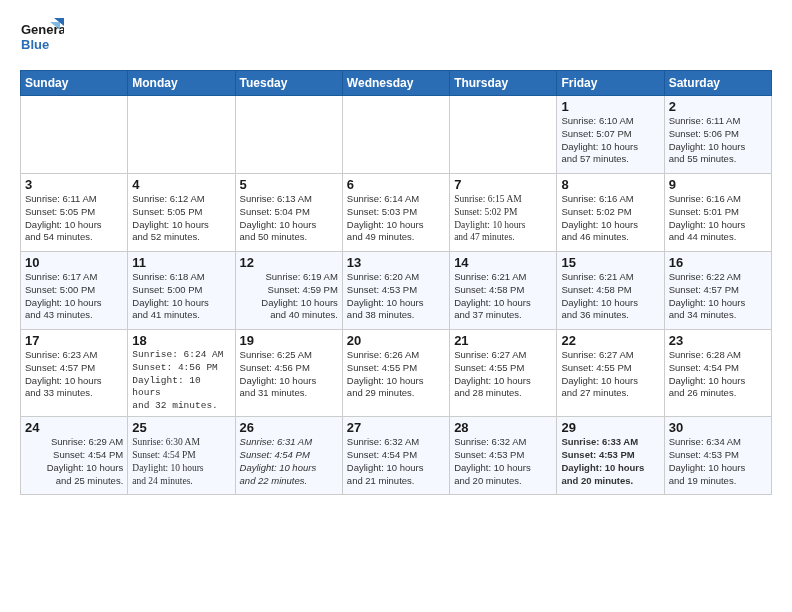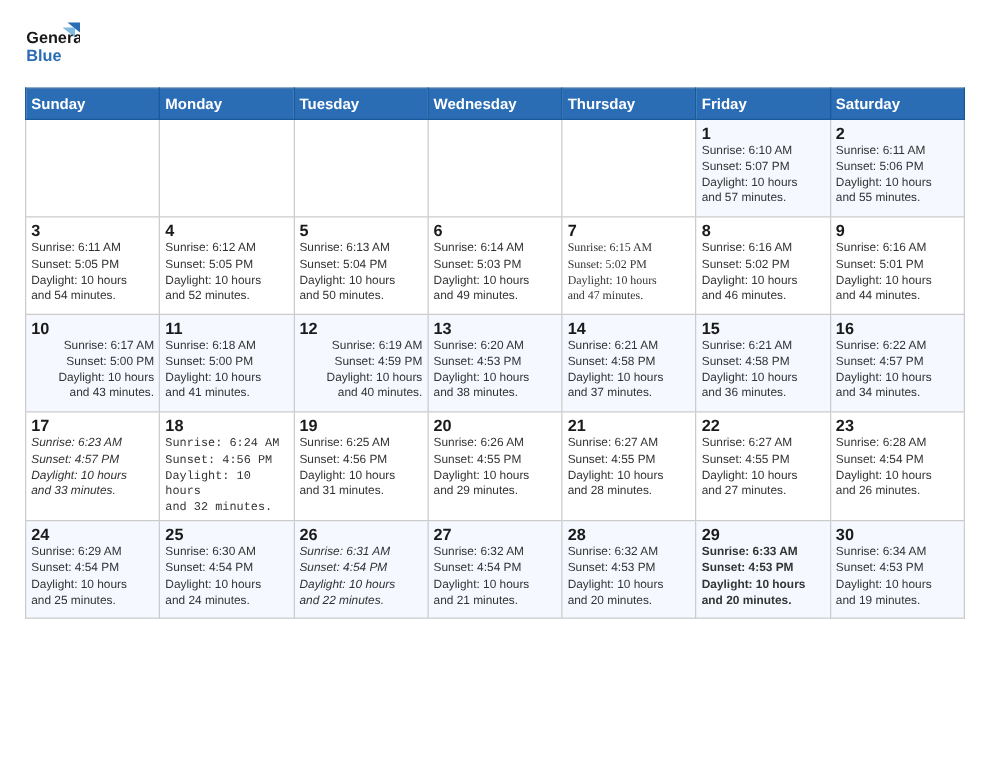--- a/index.html
+++ b/index.html
@@ -181,21 +181,21 @@
             <span class="day-num">9</span>
             <div class="day-info" style="white-space: pre-line;">Sunrise: 6:16 AM
 Sunset: 5:01 PM
 Daylight: 10 hours
 and 44 minutes.</div>
           </td>
         </tr>
         <tr>
           <td>
             <span class="day-num">10</span>
-            <div class="day-info" style="white-space: pre-line; text-align: right;">Sunrise: 6:17 AM
+            <div class="day-info" style="white-space: pre-line;">Sunrise: 6:17 AM
 Sunset: 5:00 PM
 Daylight: 10 hours
 and 43 minutes.</div>
           </td>
           <td>
             <span class="day-num">11</span>
             <div class="day-info" style="white-space: pre-line;">Sunrise: 6:18 AM
 Sunset: 5:00 PM
 Daylight: 10 hours
 and 41 minutes.</div>
@@ -232,21 +232,21 @@
             <span class="day-num">16</span>
             <div class="day-info" style="white-space: pre-line;">Sunrise: 6:22 AM
 Sunset: 4:57 PM
 Daylight: 10 hours
 and 34 minutes.</div>
           </td>
         </tr>
         <tr>
           <td>
             <span class="day-num">17</span>
-            <div class="day-info" style="white-space: pre-line; font-style: italic;">Sunrise: 6:23 AM
+            <div class="day-info" style="white-space: pre-line;">Sunrise: 6:23 AM
 Sunset: 4:57 PM
 Daylight: 10 hours
 and 33 minutes.</div>
           </td>
           <td>
             <span class="day-num">18</span>
             <div class="day-info" style="white-space: pre-line; font-family: Liberation Mono, monospace;">Sunrise: 6:24 AM
 Sunset: 4:56 PM
 Daylight: 10 hours
 and 32 minutes.</div>
@@ -283,28 +283,28 @@
             <span class="day-num">23</span>
             <div class="day-info" style="white-space: pre-line;">Sunrise: 6:28 AM
 Sunset: 4:54 PM
 Daylight: 10 hours
 and 26 minutes.</div>
           </td>
         </tr>
         <tr>
           <td>
             <span class="day-num">24</span>
-            <div class="day-info" style="white-space: pre-line;">Sunrise: 6:29 AM
+            <div class="day-info" style="white-space: pre-line; text-align: right;">Sunrise: 6:29 AM
 Sunset: 4:54 PM
 Daylight: 10 hours
 and 25 minutes.</div>
           </td>
           <td>
             <span class="day-num">25</span>
-            <div class="day-info" style="white-space: pre-line;">Sunrise: 6:30 AM
+            <div class="day-info" style="white-space: pre-line; font-family: Liberation Serif, serif;">Sunrise: 6:30 AM
 Sunset: 4:54 PM
 Daylight: 10 hours
 and 24 minutes.</div>
           </td>
           <td>
             <span class="day-num">26</span>
             <div class="day-info" style="white-space: pre-line; font-style: italic;">Sunrise: 6:31 AM
 Sunset: 4:54 PM
 Daylight: 10 hours
 and 22 minutes.</div>

